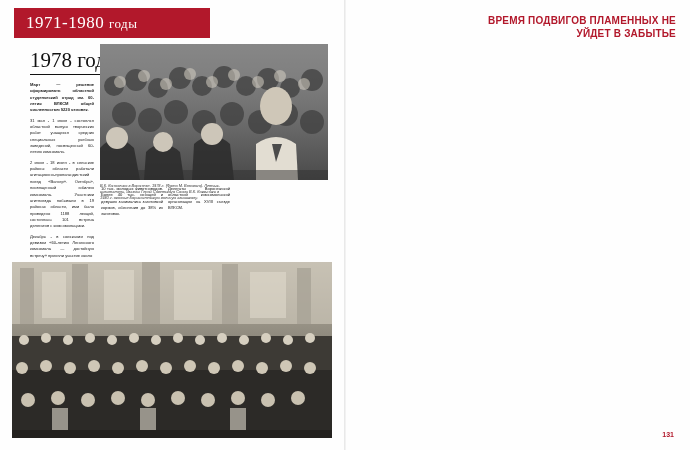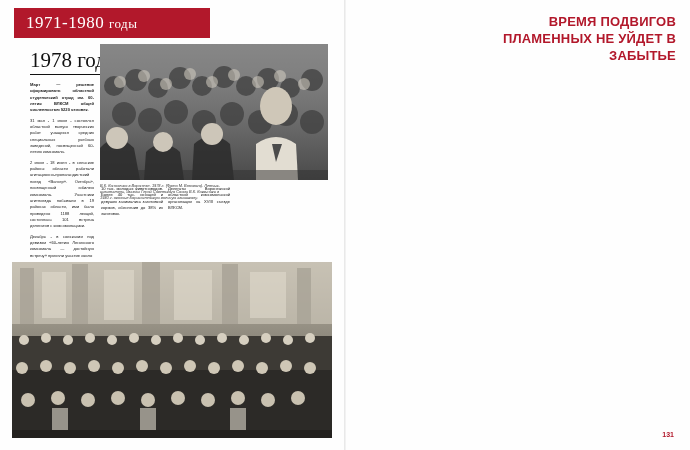--- a/index.html
+++ b/index.html
@@ -118,21 +118,21 @@
   .cap-top-left { left: 100px; top: 183px; width: 120px; }
 
   
   .right-header {
     position: absolute;
     right: 14px; top: 14px;
     width: 210px;
     text-align: right;
     color: #b2182b;
     font-family: "Liberation Sans", sans-serif;
-    font-size: 13px;
+    font-size: 10px;
     font-weight: bold;
     line-height: 1.3;
     letter-spacing: 0.2px;
   }
 
   .page-number {
     position: absolute;
     right: 16px; bottom: 12px;
     color: #b2182b;
     font-family: "Liberation Sans", sans-serif;

